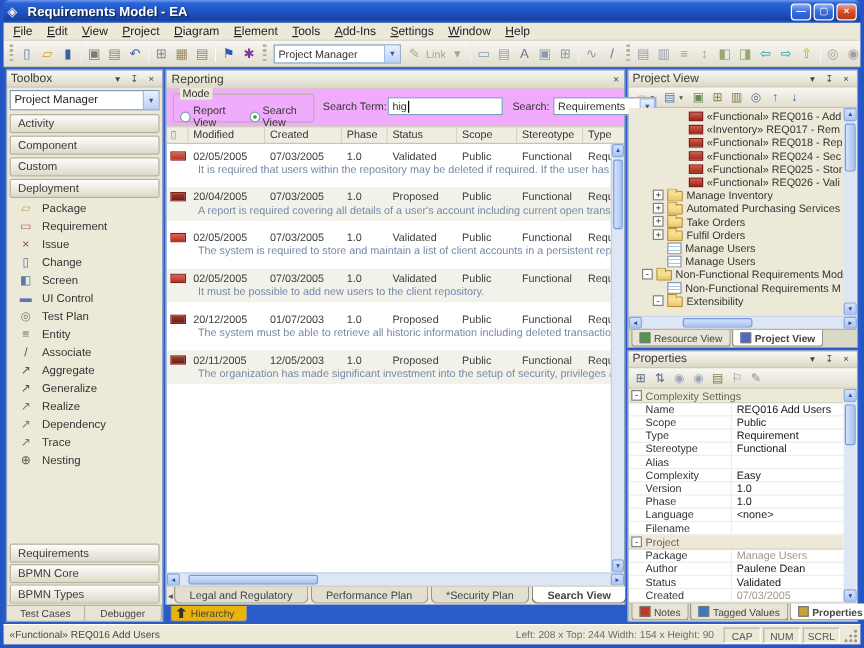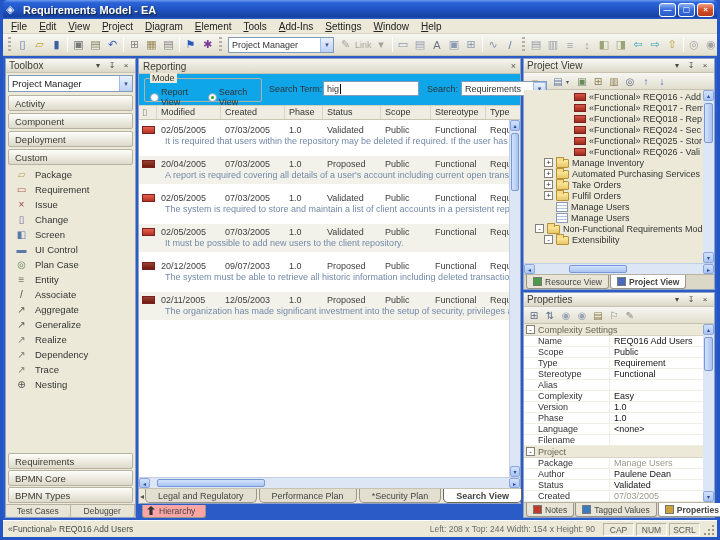--- a/index.html
+++ b/index.html
@@ -51,21 +51,21 @@
   .tbx-item .ig{width:13px;text-align:center;font-size:10px}
   .tbx-tabs{height:13px;flex:none;display:flex;border-top:1px solid #b6b2a2;background:#dcd8c8}
   .tbx-tab{flex:1;display:flex;align-items:center;justify-content:center;font-size:8.5px;color:#444;
     background:#e8e5d6;border-right:1px solid #b6b2a2;border-radius:0 0 3px 3px}
   
   .centercol{flex:1;display:flex;flex-direction:column;min-width:0;gap:0}
   .center{flex:1;background:#fff;min-height:0}
   .rep-head{height:15px;flex:none;display:flex;align-items:center;padding:0 4px;font-size:10px;color:#3c3b34;
     background:linear-gradient(180deg,#f6f4ec,#ddd9ca);border-bottom:1px solid #c6c3b0}
   .rep-head .x{margin-left:auto;font-size:9px;color:#555}
-  .mode-row{height:32px;flex:none;background:#0ea5e9;border-bottom:1px solid #d4d0bf;position:relative;font-size:9px;color:#333}
+  .mode-row{height:32px;flex:none;background:#f0abfc;border-bottom:1px solid #d4d0bf;position:relative;font-size:9px;color:#333}
   .groupbox{position:absolute;left:5px;top:4px;width:118px;height:24px;border:1px solid #b6b2a2;border-radius:2px}
   .groupbox .legend{position:absolute;top:-6px;left:5px;background:#ece9d8;padding:0 2px}
   .radios{display:flex;gap:6px;padding:8px 0 0 5px}
   .radio-opt{display:flex;align-items:center;gap:2px}
   .rb{width:9px;height:9px;border-radius:50%;border:1px solid #7f9db9;background:#fff;position:relative;flex:none}
   .radio-opt.on .rb::after{content:"";position:absolute;inset:2px;border-radius:50%;background:#1da41d}
   .st-label{position:absolute;left:130px;top:10px}
   .st-input{position:absolute;left:184px;top:7px;width:96px;height:15px;background:#fff;border:1px solid #7f9db9;
     display:flex;align-items:center;padding-left:3px;font-size:9px}
   .caret{width:1px;height:10px;background:#000;margin-left:1px}
@@ -97,21 +97,21 @@
   .hsb .thumb{position:absolute;top:1px;bottom:1px;background:linear-gradient(180deg,#d3e2fc,#a9c4f0);
     border:1px solid #7a98d8;border-radius:2px}
   .ctabs{height:15px;flex:none;display:flex;align-items:stretch;background:#ece9d8;border-top:1px solid #c6c3b0;
     font-size:9px;color:#444;padding:0 1px}
   .tab-arrow{width:12px;display:flex;align-items:center;justify-content:center;font-size:8px;color:#555}
   .tab-arrow.right{margin-left:auto}
   .ctab{padding:1px 12px 0;display:flex;align-items:center;background:#e2dfd0;border:1px solid #9a968a;border-top:none;
     border-radius:0 0 5px 5px;margin:0 1px;white-space:nowrap}
   .ctab.active{background:#fff;font-weight:bold;border-color:#6a665a}
   .hier-row{height:14px;flex:none;display:flex;align-items:center;padding-left:4px;gap:3px}
-  .hier-tab{display:flex;align-items:center;gap:4px;height:13px;padding:0 10px 0 4px;background:#fca5a5;
+  .hier-tab{display:flex;align-items:center;gap:4px;height:13px;padding:0 10px 0 4px;background:#eab308;
     border:1px solid #9a968a;border-top:none;border-radius:0 0 3px 3px;font-size:8.5px;color:#444}
   .hier-ic{width:8px;height:9px;background:#333;clip-path:polygon(50% 0,100% 40%,70% 40%,70% 100%,30% 100%,30% 40%,0 40%)}
   
   .rightcol{width:192px;flex:none;display:flex;flex-direction:column;gap:2px;min-height:0}
   .pv{height:232px;flex:none}
   .pv-tools{height:17px;flex:none;display:flex;align-items:center;background:linear-gradient(180deg,#f7f6f1,#e2dfcf);
     border-bottom:1px solid #c6c3b0;padding:0 2px}
   .pv-ic{width:16px;height:15px;display:flex;align-items:center;justify-content:center;font-size:10px}
   .pv-dd{width:8px;font-size:6px;color:#555}
   .treewrap{flex:1;min-height:0;position:relative;background:#ece9d8;overflow:hidden}
@@ -252,22 +252,22 @@
         <span class="ph-b" data-name="toolbox-pin-icon">↧</span>
         <span class="ph-b" data-name="toolbox-close-icon">×</span>
       </div>
       <div class="cmb" data-name="toolbox-profile-combo">
         <span data-name="toolbox-profile-combo-value">Project Manager</span>
         <span class="dd" data-name="combo-dropdown-icon">▾</span>
       </div>
       <div id="tbx-body" style="display:flex;flex-direction:column;flex:1;min-height:0" data-name="toolbox-body">
           <div class="tbx-section" data-name="toolbox-section-activity">Activity</div>
           <div class="tbx-section" data-name="toolbox-section-component">Component</div>
+          <div class="tbx-section" data-name="toolbox-section-custom">Custom</div>
           <div class="tbx-section" data-name="toolbox-section-deployment">Deployment</div>
-          <div class="tbx-section" data-name="toolbox-section-custom">Custom</div>
           <div class="tbx-items" data-name="toolbox-items">
             <div class="tbx-item" data-name="toolbox-item-package">
               <span class="ig" data-name="package-icon" style="color: rgb(184, 155, 74);">▱</span>
               <span data-name="toolbox-item-label">Package</span>
             </div>
             <div class="tbx-item" data-name="toolbox-item-requirement">
               <span class="ig" data-name="requirement-icon" style="color: rgb(176, 90, 74);">▭</span>
               <span data-name="toolbox-item-label">Requirement</span>
             </div>
             <div class="tbx-item" data-name="toolbox-item-issue">
@@ -281,21 +281,21 @@
             <div class="tbx-item" data-name="toolbox-item-screen">
               <span class="ig" data-name="screen-icon" style="color: rgb(90, 120, 168);">◧</span>
               <span data-name="toolbox-item-label">Screen</span>
             </div>
             <div class="tbx-item" data-name="toolbox-item-ui-control">
               <span class="ig" data-name="ui-control-icon" style="color: rgb(90, 120, 168);">▬</span>
               <span data-name="toolbox-item-label">UI Control</span>
             </div>
             <div class="tbx-item" data-name="toolbox-item-test-case">
               <span class="ig" data-name="test-case-icon" style="color: rgb(106, 138, 90);">◎</span>
-              <span data-name="toolbox-item-label">Plan Case</span>
+              <span data-name="toolbox-item-label">Test Plan</span>
             </div>
             <div class="tbx-item" data-name="toolbox-item-entity">
               <span class="ig" data-name="entity-icon" style="color: rgb(122, 122, 90);">≡</span>
               <span data-name="toolbox-item-label">Entity</span>
             </div>
             <div class="tbx-item" data-name="toolbox-item-associate">
               <span class="ig" data-name="associate-icon" style="color: rgb(85, 85, 85);">/</span>
               <span data-name="toolbox-item-label">Associate</span>
             </div>
             <div class="tbx-item" data-name="toolbox-item-aggregate">
@@ -436,21 +436,21 @@
                 <span class="tcell flex" data-name="cell-type">Requirement</span>
               </div>
               <div class="tdesc" data-name="requirement-description">It must be possible to add new users to the client repository.</div>
             </div>
             <div class="rblock" data-name="requirement-row">
               <div class="trow" data-name="requirement-row-values">
                 <span class="tcell icon-cell" data-name="requirement-type-cell">
                   <span class="req-ic dark" data-name="requirement-icon"></span>
                 </span>
                 <span class="tcell" data-name="cell-modified" style="width: 64px;">20/12/2005</span>
-                <span class="tcell" data-name="cell-created" style="width: 64px;">09/07/2003</span>
+                <span class="tcell" data-name="cell-created" style="width: 64px;">01/07/2003</span>
                 <span class="tcell" data-name="cell-phase" style="width: 38px;">1.0</span>
                 <span class="tcell" data-name="cell-status" style="width: 58px;">Proposed</span>
                 <span class="tcell" data-name="cell-scope" style="width: 50px;">Public</span>
                 <span class="tcell" data-name="cell-stereotype" style="width: 55px;">Functional</span>
                 <span class="tcell flex" data-name="cell-type">Requirement</span>
               </div>
               <div class="tdesc" data-name="requirement-description">The system must be able to retrieve all historic information including deleted transactions and their attachments when</div>
             </div>
             <div class="rblock alt" data-name="requirement-row">
               <div class="trow" data-name="requirement-row-values">
@@ -522,21 +522,21 @@
         <div class="treewrap" data-name="project-tree-container">
           <div class="tree" id="tree" data-name="project-tree">
               <div class="tree-row" data-name="tree-item-functional-req016-add" style="padding-left: 38px;">
                 <span class="exp-sp" data-name="tree-indent-spacer"></span>
                 <span class="ti ti-requirement" data-name="requirement-icon"></span>
                 <span class="tl" data-name="tree-item-label">«Functional» REQ016 - Add</span>
               </div>
               <div class="tree-row" data-name="tree-item-functional-req017-rem" style="padding-left: 38px;">
                 <span class="exp-sp" data-name="tree-indent-spacer"></span>
                 <span class="ti ti-requirement" data-name="requirement-icon"></span>
-                <span class="tl" data-name="tree-item-label">«Functional» REQ017 - Rem</span>
+                <span class="tl" data-name="tree-item-label">«Inventory» REQ017 - Rem</span>
               </div>
               <div class="tree-row" data-name="tree-item-functional-req018-rep" style="padding-left: 38px;">
                 <span class="exp-sp" data-name="tree-indent-spacer"></span>
                 <span class="ti ti-requirement" data-name="requirement-icon"></span>
                 <span class="tl" data-name="tree-item-label">«Functional» REQ018 - Rep</span>
               </div>
               <div class="tree-row" data-name="tree-item-functional-req024-sec" style="padding-left: 38px;">
                 <span class="exp-sp" data-name="tree-indent-spacer"></span>
                 <span class="ti ti-requirement" data-name="requirement-icon"></span>
                 <span class="tl" data-name="tree-item-label">«Functional» REQ024 - Sec</span>
@@ -578,20 +578,25 @@
               </div>
               <div class="tree-row" data-name="tree-item-manage-users" style="padding-left: 20px;">
                 <span class="exp-sp" data-name="tree-indent-spacer"></span>
                 <span class="ti ti-diagram" data-name="diagram-icon"></span>
                 <span class="tl" data-name="tree-item-label">Manage Users</span>
               </div>
               <div class="tree-row" data-name="tree-item-non-functional-requirements-model" style="padding-left: 11px;">
                 <span class="exp" data-name="collapse-icon">-</span>
                 <span class="ti ti-folder" data-name="folder-icon"></span>
                 <span class="tl" data-name="tree-item-label">Non-Functional Requirements Model</span>
+              </div>
+              <div class="tree-row" data-name="tree-item-non-functional-requirements-m" style="padding-left: 20px;">
+                <span class="exp-sp" data-name="tree-indent-spacer"></span>
+                <span class="ti ti-diagram" data-name="diagram-icon"></span>
+                <span class="tl" data-name="tree-item-label">Non-Functional Requirements M</span>
               </div>
               <div class="tree-row" data-name="tree-item-extensibility" style="padding-left: 20px;">
                 <span class="exp" data-name="collapse-icon">-</span>
                 <span class="ti ti-folder" data-name="folder-icon"></span>
                 <span class="tl" data-name="tree-item-label">Extensibility</span>
               </div>
             </div>
           <div class="tree-vsb" data-name="tree-vertical-scrollbar">
             <span class="sb-btn" data-name="scroll-up-icon">▴</span>
             <span class="thumb" data-name="scrollbar-thumb"></span>

